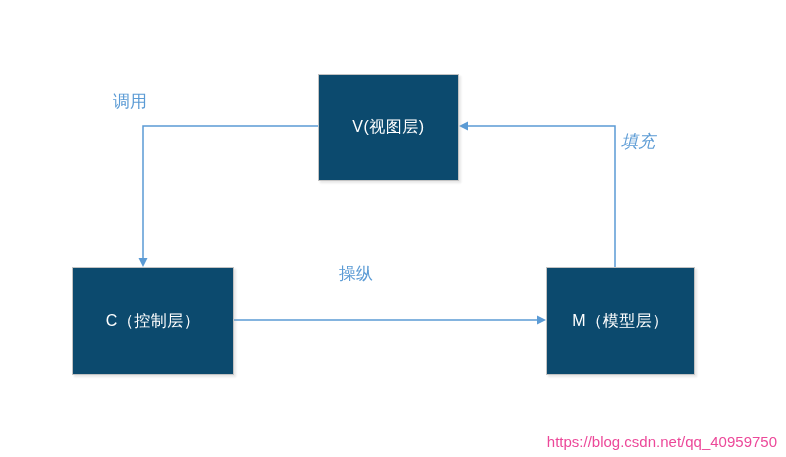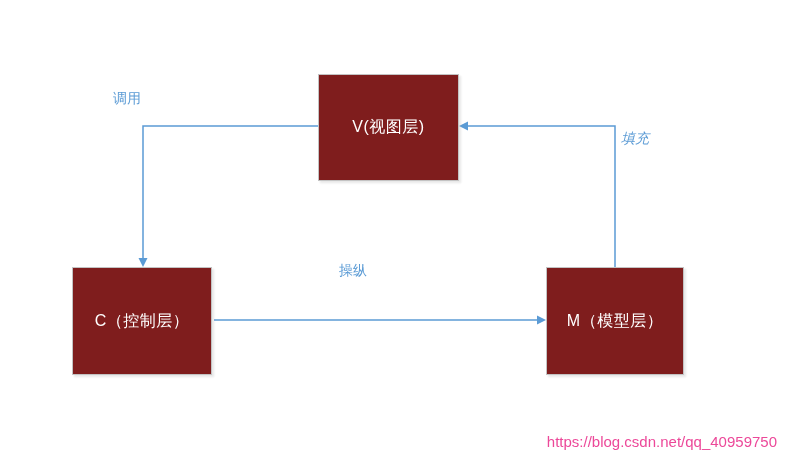--- a/index.html
+++ b/index.html
@@ -16,39 +16,39 @@
 
   .connector-layer {
     position: absolute;
     left: 0; top: 0;
     width: 786px;
     height: 457px;
   }
 
   .node {
     position: absolute;
-    background: #7f1d1d;
+    background: #0c4a6e;
     border: 1px solid #c3c3c3;
     box-shadow: 2px 2px 2px rgba(160,160,160,0.25);
     color: #ffffff;
     font-size: 16px;
     display: flex;
     align-items: center;
     justify-content: center;
     text-align: center;
     letter-spacing: 0.5px;
   }
   .node-view       { left: 318px; top: 74px;  width: 141px; height: 107px; }
-  .node-controller { left: 72px;  top: 267px; width: 140px; height: 108px; }
-  .node-model      { left: 546px; top: 267px; width: 138px; height: 108px; }
+  .node-controller { left: 72px;  top: 267px; width: 162px; height: 108px; }
+  .node-model      { left: 546px; top: 267px; width: 149px; height: 108px; }
 
   .edge-label {
     position: absolute;
     color: #5b9bd5;
-    font-size: 14px;
+    font-size: 17px;
     white-space: nowrap;
   }
   .edge-label-call       { left: 113px; top: 90px;  }
   .edge-label-fill       { left: 621px; top: 130px; font-style: italic; }
   .edge-label-manipulate { left: 339px; top: 262px; }
 
   .watermark {
     position: absolute;
     right: 9px;
     bottom: 7px;

